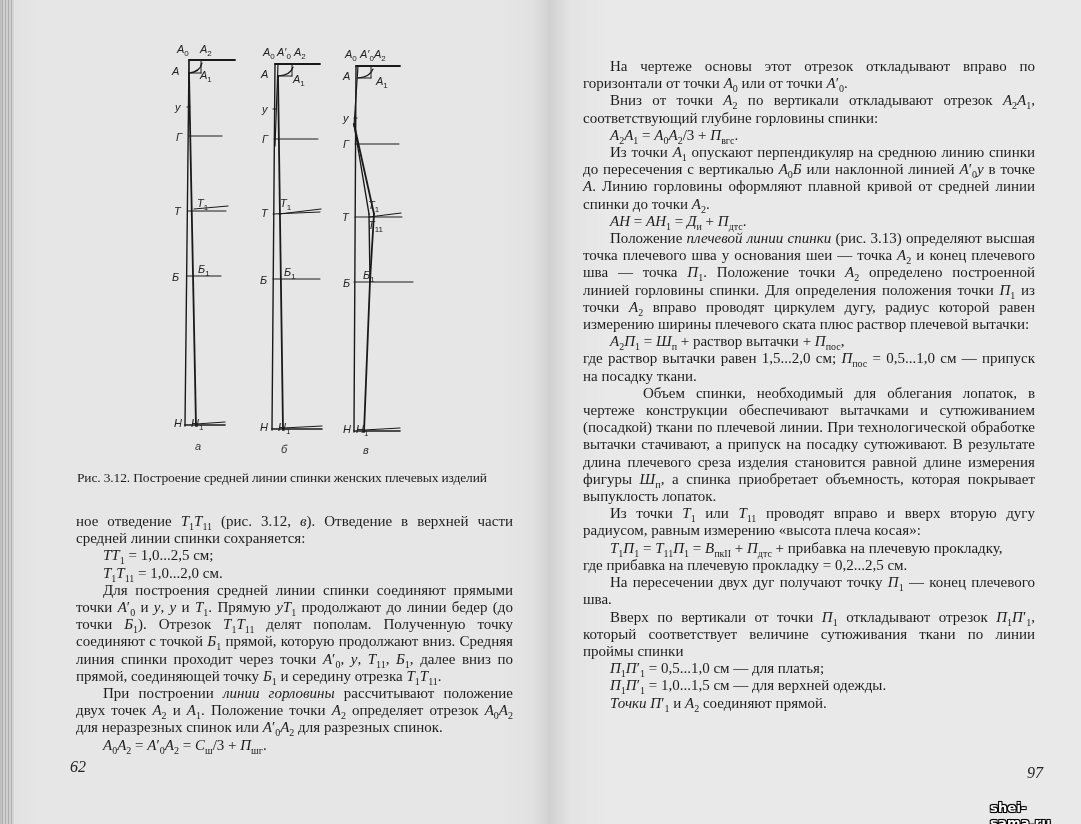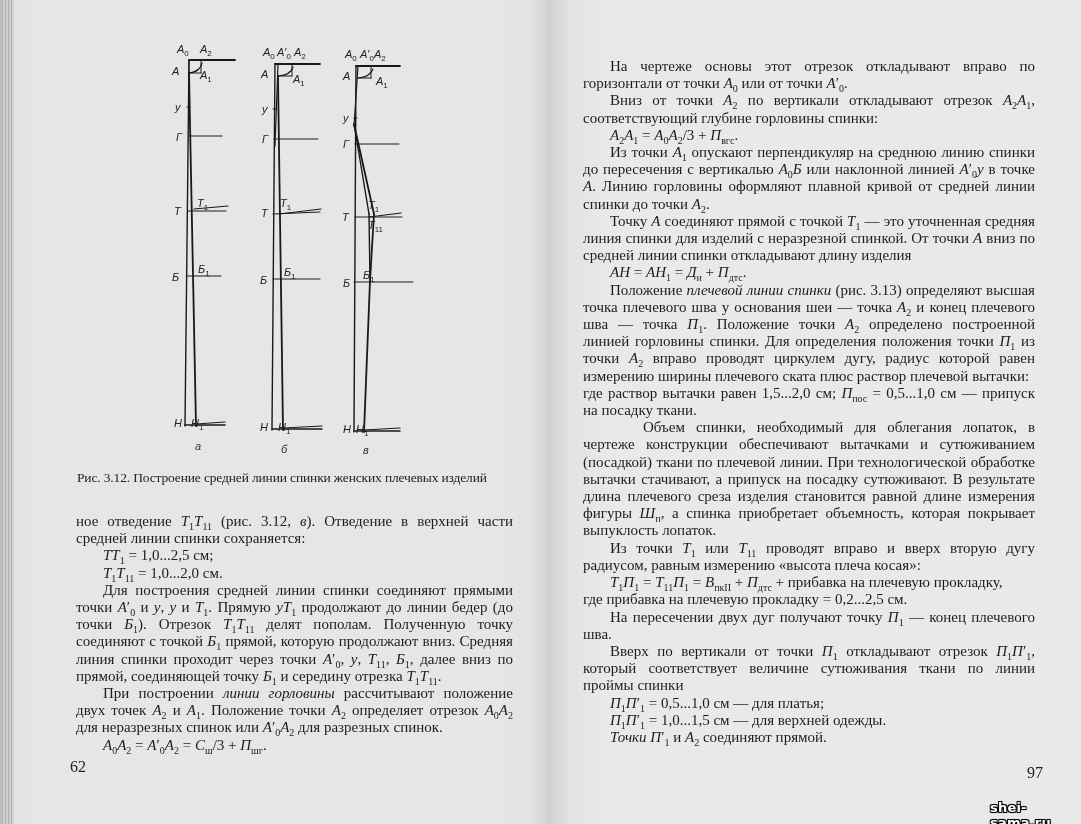--- a/index.html
+++ b/index.html
@@ -25,21 +25,21 @@
   .lbl { position: absolute; font-family: "Liberation Sans", "DejaVu Sans", sans-serif; font-style: italic; font-size: 11px; color: #222; line-height: 1; white-space: nowrap; text-align: right; }
   .lbl sub { font-size: 8px; font-style: normal; }
   .sub-label { position: absolute; font-family: "Liberation Sans", sans-serif; font-style: italic; font-size: 11px; color: #333; }
   .caption { position: absolute; left: 77px; top: 470px; width: 450px; font-size: 13.5px; letter-spacing: -0.15px; color: #222; white-space: nowrap; }
   .text-block { position: absolute; font-size: 15px; line-height: 17.2px; color: #1d1d1d; text-align: justify; }
   .text-block p { margin: 0; }
   .text-block .ind { text-indent: 27px; }
   .text-block .formula { padding-left: 27px; text-align: left; }
   #left-text { left: 76px; top: 513px; width: 437px; }
   #right-text { left: 583px; top: 58px; width: 452px; }
-  .page-num { position: absolute; font-size: 16px; color: #222; }
+  .page-num { position: absolute; font-size: 16px; color: #222; font-style: italic; }
   #page-num-left { left: 70px; top: 758px; }
   #page-num-right { left: 1027px; top: 764px; }
   .watermark { position: absolute; left: 990px; top: 800px; font-family: "DejaVu Sans", sans-serif; font-weight: bold; font-size: 13px; color: #fff;
     text-shadow: -1px -1px 0 #000, 1px -1px 0 #000, -1px 1px 0 #000, 1px 1px 0 #000, 0 0 2px #000; letter-spacing: 0.2px; }
 </style>
 </head>
 <body>
 
 <div id="left-page" class="page">
   <div class="edge-lines"></div>
@@ -164,23 +164,23 @@
 
   <div id="page-num-left" class="page-num">62</div>
 </div>
 
 <div id="right-page" class="page"></div>
 <div id="right-text" class="text-block">
     <p class="ind">На чертеже основы этот отрезок откладывают вправо по горизонтали от точки <i>A</i><sub style="font-size: 10px; line-height: 0;">0</sub> или от точки <i>A</i>′<sub style="font-size: 10px; line-height: 0;">0</sub>.</p>
     <p class="ind">Вниз от точки <i>A</i><sub style="font-size: 10px; line-height: 0;">2</sub> по вертикали откладывают отрезок <i>A</i><sub style="font-size: 10px; line-height: 0;">2</sub><i>A</i><sub style="font-size: 10px; line-height: 0;">1</sub>, соответствующий глубине горловины спинки:</p>
     <p class="formula"><i>A</i><sub style="font-size: 10px; line-height: 0;">2</sub><i>A</i><sub style="font-size: 10px; line-height: 0;">1</sub> = <i>A</i><sub style="font-size: 10px; line-height: 0;">0</sub><i>A</i><sub style="font-size: 10px; line-height: 0;">2</sub>/3 + <i>П</i><sub style="font-size: 10px; line-height: 0;">вгс</sub>.</p>
     <p class="ind">Из точки <i>A</i><sub style="font-size: 10px; line-height: 0;">1</sub> опускают перпендикуляр на среднюю линию спинки до пересечения с вертикалью <i>A</i><sub style="font-size: 10px; line-height: 0;">0</sub><i>Б</i> или наклонной линией <i>A</i>′<sub style="font-size: 10px; line-height: 0;">0</sub><i>у</i> в точке <i>А</i>. Линию горловины оформляют плавной кривой от средней линии спинки до точки <i>A</i><sub style="font-size: 10px; line-height: 0;">2</sub>.</p>
-    <p class="ind">Точку <i>А</i> соединяют прямой с точкой <i>T</i><sub style="font-size: 10px; line-height: 0;">1</sub> — это уточненная средняя линия спинки для изделий с неразрезной спинкой. От точки <i>А</i> вниз по средней линии спинки откладывают длину изделия</p>
     <p class="formula"><i>АН</i> = <i>АН</i><sub style="font-size: 10px; line-height: 0;">1</sub> = <i>Д</i><sub style="font-size: 10px; line-height: 0;">и</sub> + <i>П</i><sub style="font-size: 10px; line-height: 0;">дтс</sub>.</p>
     <p class="ind">Положение <i>плечевой линии спинки</i> (рис. 3.13) определяют высшая точка плечевого шва у основания шеи — точка <i>A</i><sub style="font-size: 10px; line-height: 0;">2</sub> и конец плечевого шва — точка <i>П</i><sub style="font-size: 10px; line-height: 0;">1</sub>. Положение точки <i>A</i><sub style="font-size: 10px; line-height: 0;">2</sub> определено построенной линией горловины спинки. Для определения положения точки <i>П</i><sub style="font-size: 10px; line-height: 0;">1</sub> из точки <i>A</i><sub style="font-size: 10px; line-height: 0;">2</sub> вправо проводят циркулем дугу, радиус которой равен измерению ширины плечевого ската плюс раствор плечевой вытачки:</p>
+    <p class="formula"><i>A</i><sub style="font-size: 10px; line-height: 0;">2</sub><i>П</i><sub style="font-size: 10px; line-height: 0;">1</sub> = <i>Ш</i><sub style="font-size: 10px; line-height: 0;">п</sub> + раствор вытачки + <i>П</i><sub style="font-size: 10px; line-height: 0;">пос</sub>,</p>
     <p class="">где раствор вытачки равен 1,5...2,0 см; <i>П</i><sub style="font-size: 10px; line-height: 0;">пос</sub> = 0,5...1,0 см — припуск на посадку ткани.</p>
     <p class="ind" style="text-indent: 60px;">Объем спинки, необходимый для облегания лопаток, в чертеже конструкции обеспечивают вытачками и сутюживанием (посадкой) ткани по плечевой линии. При технологической обработке вытачки стачивают, а припуск на посадку сутюживают. В результате длина плечевого среза изделия становится равной длине измерения фигуры <i>Ш</i><sub style="font-size: 10px; line-height: 0;">п</sub>, а спинка приобретает объемность, которая покрывает выпуклость лопаток.</p>
     <p class="ind">Из точки <i>T</i><sub style="font-size: 10px; line-height: 0;">1</sub> или <i>T</i><sub style="font-size: 10px; line-height: 0;">11</sub> проводят вправо и вверх вторую дугу радиусом, равным измерению «высота плеча косая»:</p>
     <p class="formula"><i>T</i><sub style="font-size: 10px; line-height: 0;">1</sub><i>П</i><sub style="font-size: 10px; line-height: 0;">1</sub> = <i>T</i><sub style="font-size: 10px; line-height: 0;">11</sub><i>П</i><sub style="font-size: 10px; line-height: 0;">1</sub> = <i>В</i><sub style="font-size: 10px; line-height: 0;">пкII</sub> + <i>П</i><sub style="font-size: 10px; line-height: 0;">дтс</sub> + прибавка на плечевую прокладку,</p>
     <p class="">где прибавка на плечевую прокладку = 0,2...2,5 см.</p>
     <p class="ind">На пересечении двух дуг получают точку <i>П</i><sub style="font-size: 10px; line-height: 0;">1</sub> — конец плечевого шва.</p>
     <p class="ind">Вверх по вертикали от точки <i>П</i><sub style="font-size: 10px; line-height: 0;">1</sub> откладывают отрезок <i>П</i><sub style="font-size: 10px; line-height: 0;">1</sub><i>П</i>′<sub style="font-size: 10px; line-height: 0;">1</sub>, который соответствует величине сутюживания ткани по линии проймы спинки</p>
     <p class="formula"><i>П</i><sub style="font-size: 10px; line-height: 0;">1</sub><i>П</i>′<sub style="font-size: 10px; line-height: 0;">1</sub> = 0,5...1,0 см — для платья;</p>
     <p class="formula"><i>П</i><sub style="font-size: 10px; line-height: 0;">1</sub><i>П</i>′<sub style="font-size: 10px; line-height: 0;">1</sub> = 1,0...1,5 см — для верхней одежды.</p>
     <p class="formula"><i>Точки П</i>′<sub style="font-size: 10px; line-height: 0;">1</sub> и <i>A</i><sub style="font-size: 10px; line-height: 0;">2</sub> соединяют прямой.</p>

